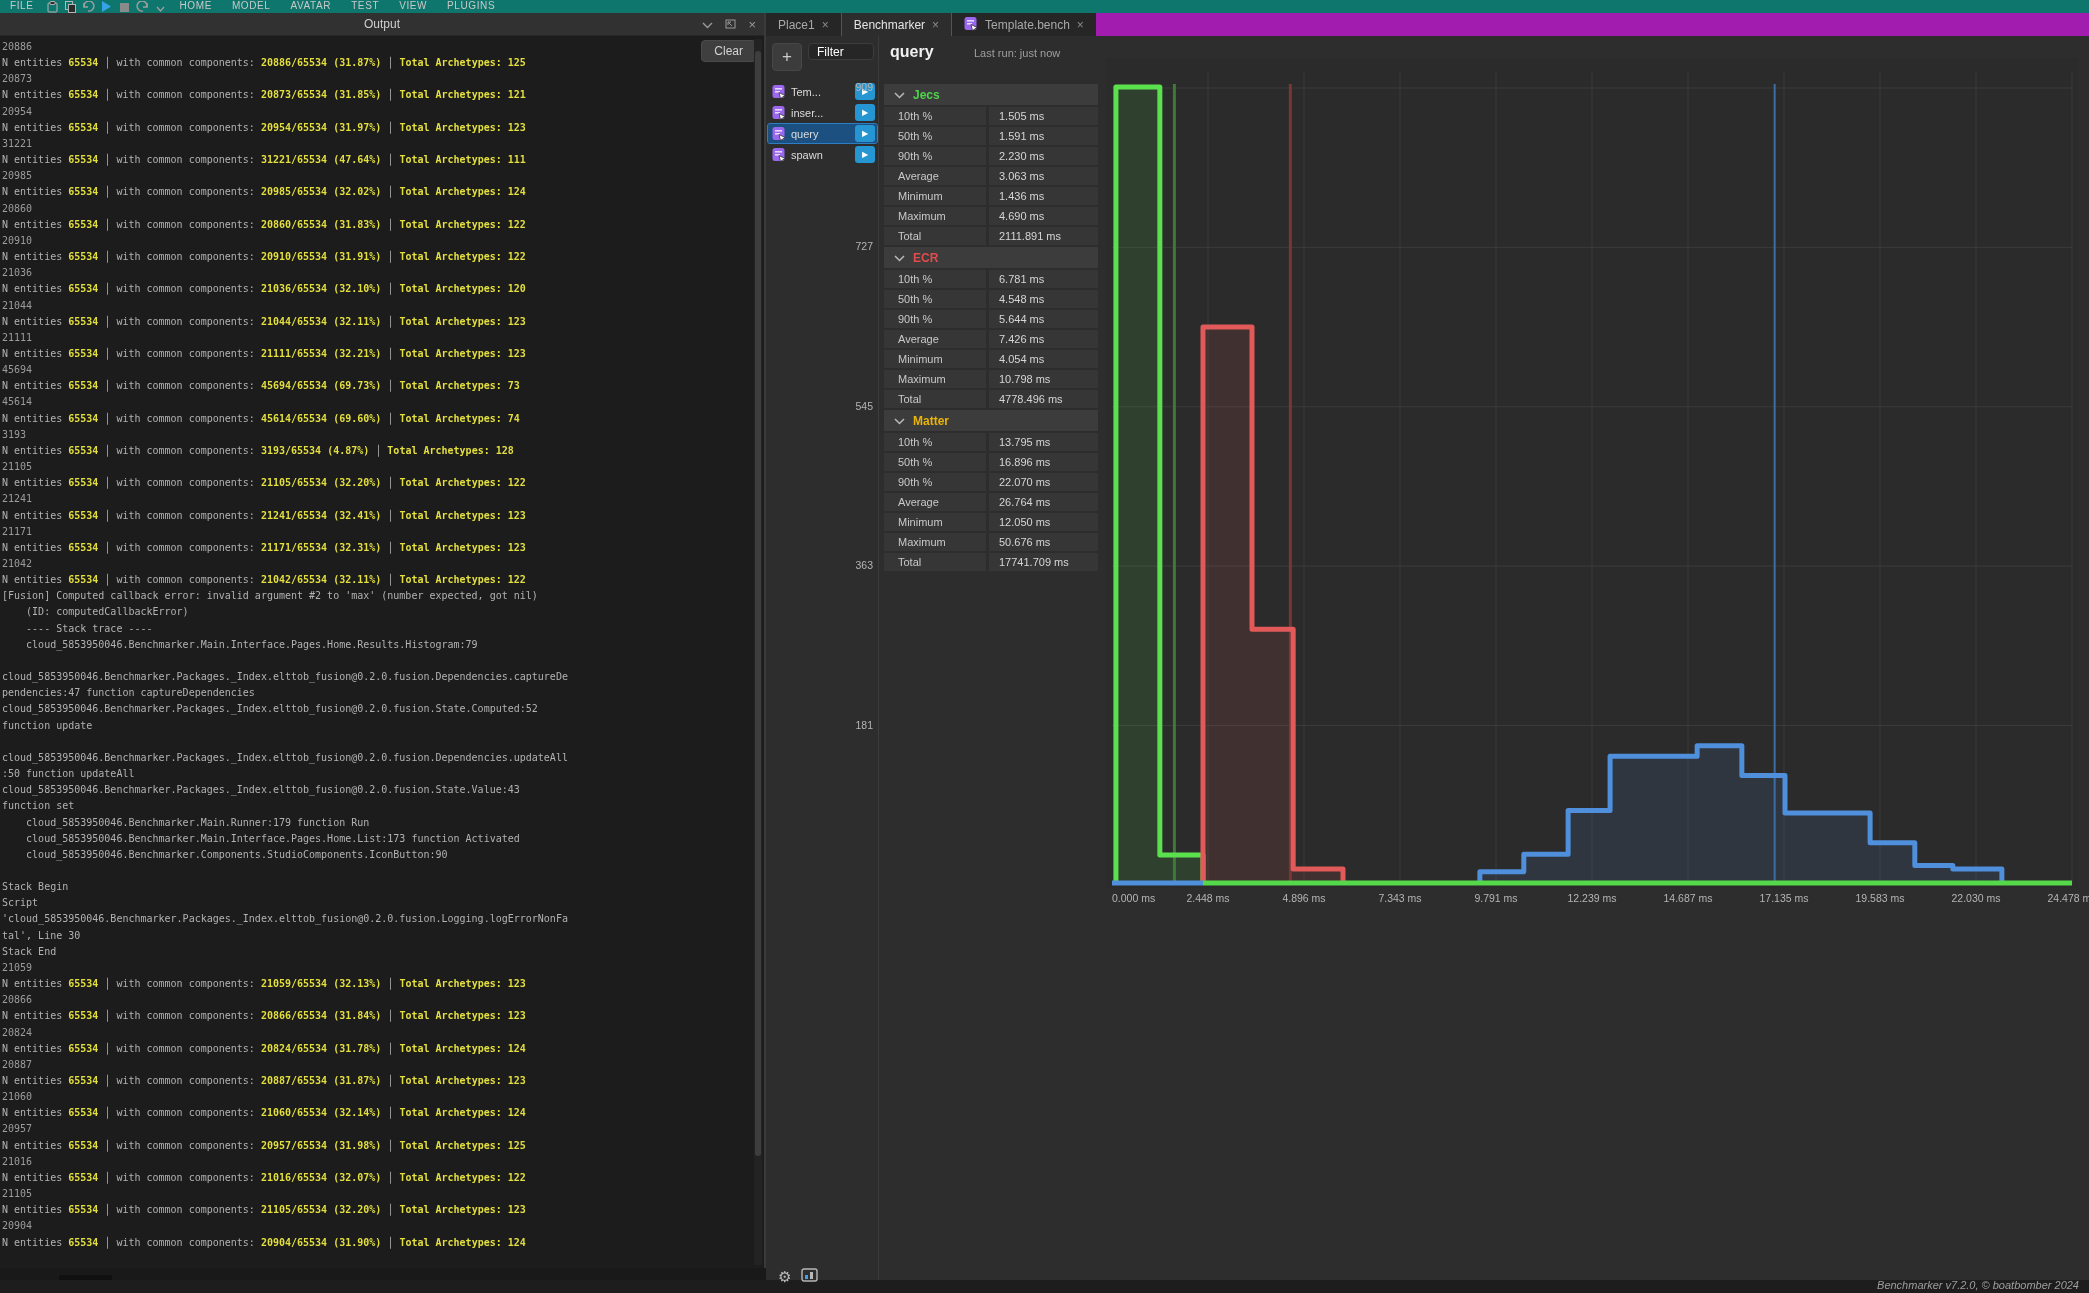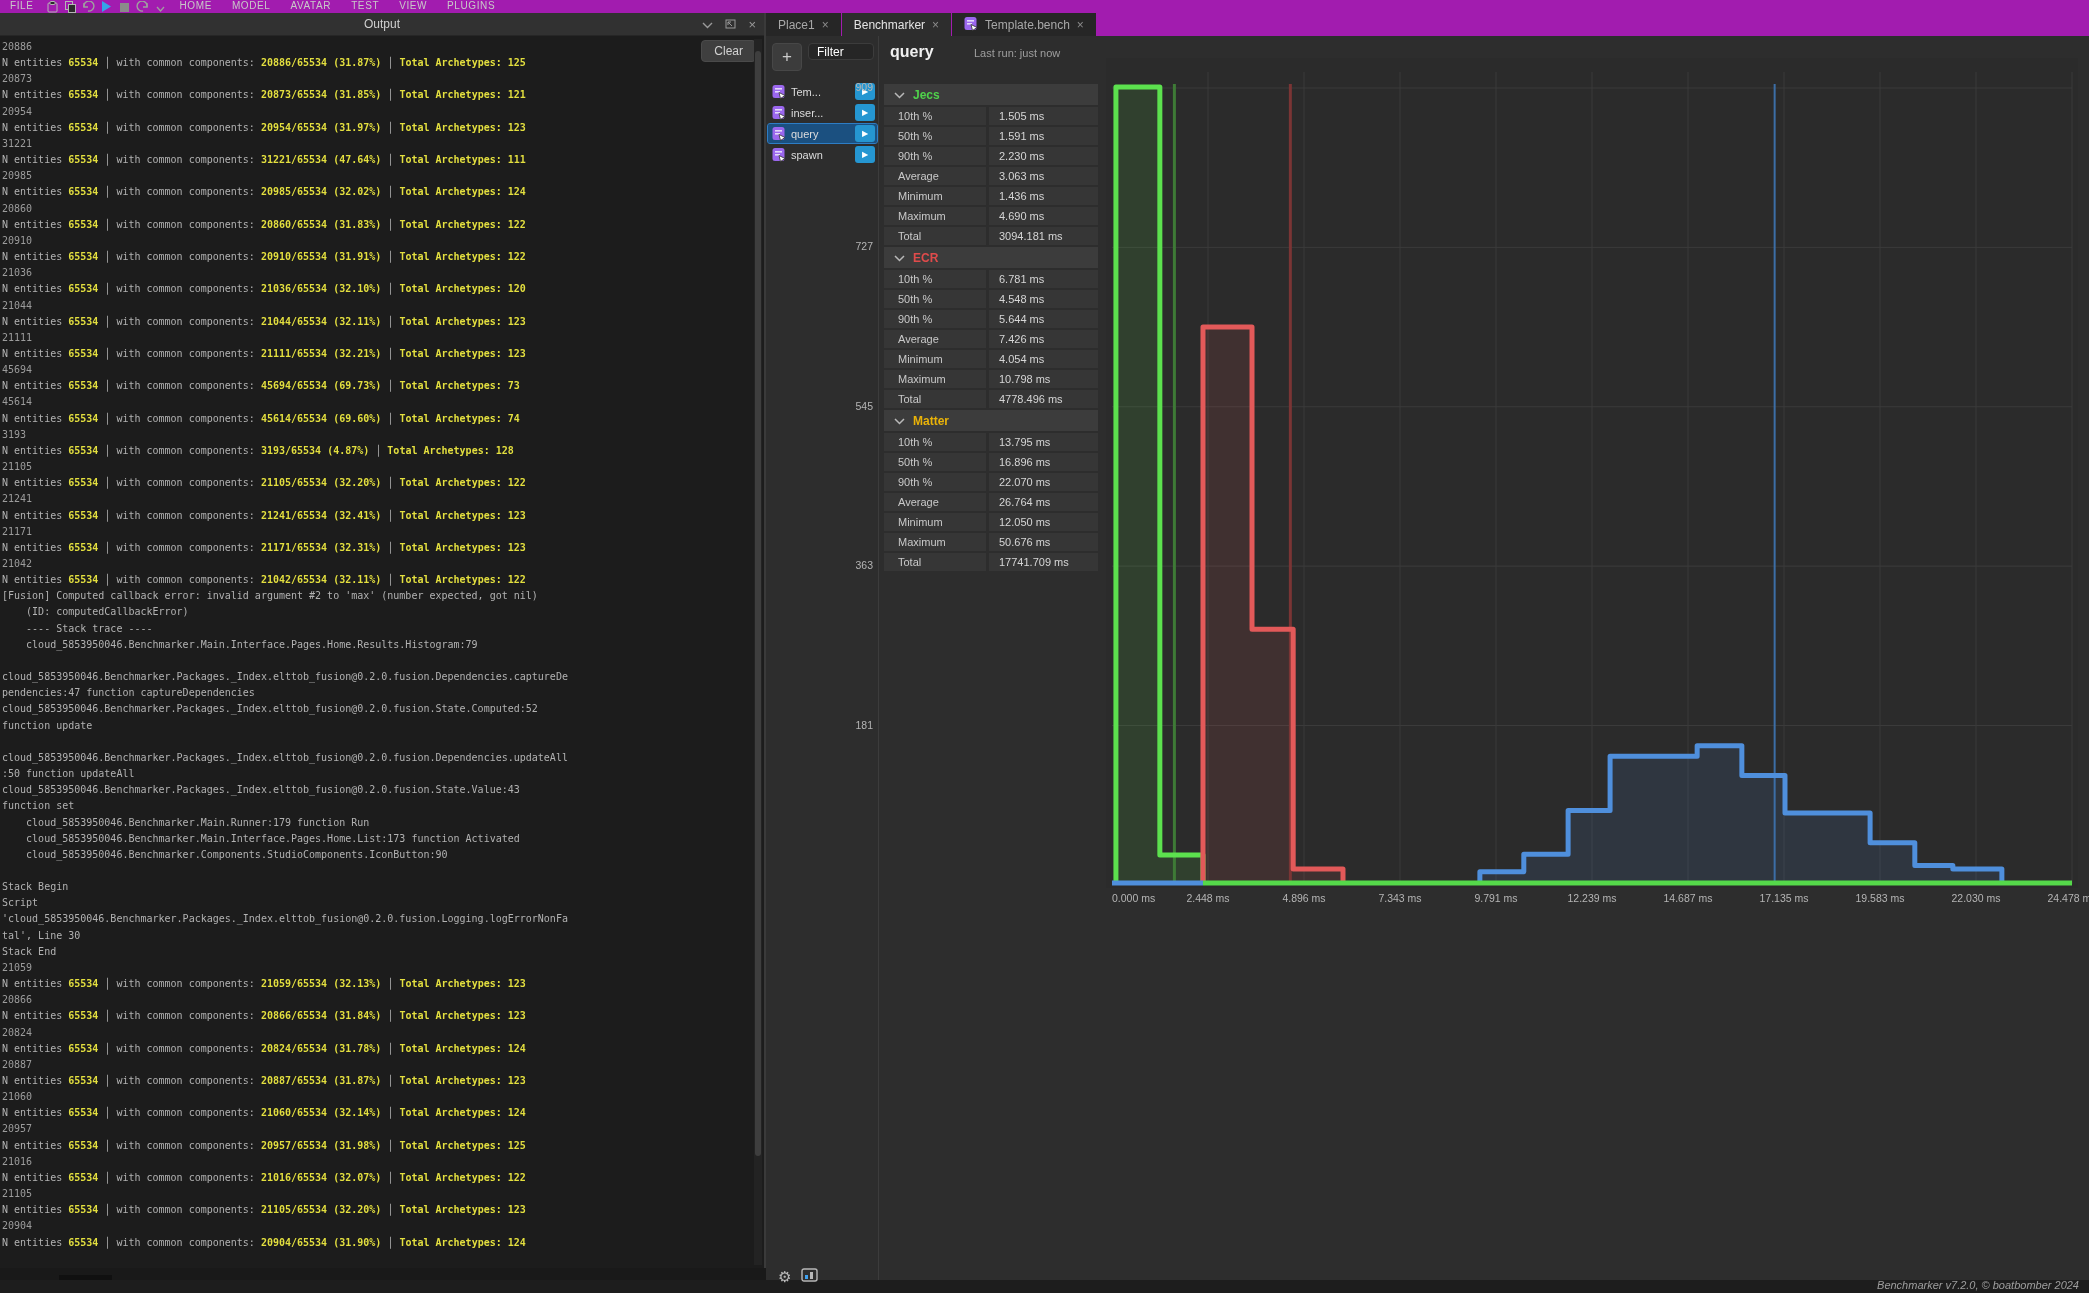--- a/index.html
+++ b/index.html
@@ -1,21 +1,21 @@
 <!DOCTYPE html>
 <html><head>
 <meta charset="utf-8">
 <style>
   html,body{margin:0;padding:0;background:#2d2d2d;width:2089px;height:1293px;overflow:hidden;
     font-family:"Liberation Sans", sans-serif;-webkit-font-smoothing:antialiased;}
   *{box-sizing:border-box;}
   .abs{position:absolute;}
 
   
-  #toolbar{left:0;top:0;width:2089px;height:13px;background:#a21caf;display:flex;align-items:flex-end;
+  #toolbar{left:0;top:0;width:2089px;height:13px;background:#0f766e;display:flex;align-items:flex-end;
     color:#c8c8c8;font-size:10px;letter-spacing:.6px;overflow:hidden;}
   #toolbar .titem{padding:0 10px;height:16px;line-height:18px;white-space:nowrap;}
   #toolbar .ticon{width:18px;height:16px;display:flex;align-items:flex-end;justify-content:center;}
 
   
   #output-panel{left:0;top:13px;width:766px;height:1255px;background:#1c1c1c;border-right:2px solid #3a3a3a;}
   #output-header{left:0;top:0;width:764px;height:23px;background:#313131;color:#cfcfcf;font-size:12px;
     display:flex;align-items:center;justify-content:center;border-bottom:1px solid #262626;}
   #output-header .hicons{position:absolute;right:8px;top:0;height:23px;display:flex;align-items:center;gap:12px;color:#9a9a9a;}
   #clear-btn{right:8px;top:27px;background:#3f3f3f;border:1px solid #4a4a4a;color:#d2d2d2;font-size:12px;
@@ -253,21 +253,21 @@
       <div class="srow">
         <div class="k">Minimum</div>
         <div class="v">1.436 ms</div>
       </div>
       <div class="srow">
         <div class="k">Maximum</div>
         <div class="v">4.690 ms</div>
       </div>
       <div class="srow">
         <div class="k">Total</div>
-        <div class="v">3094.181 ms</div>
+        <div class="v">2111.891 ms</div>
       </div>
       <div class="sect-head">
         <span><svg width="11" height="8">
             <path d="M1 2 L5.5 6.5 L10 2" fill="none" stroke="#b9b9b9" stroke-width="1.5"></path>
           </svg></span>
         <span style="color: rgb(224, 75, 75);">ECR</span>
       </div>
       <div class="srow">
         <div class="k">10th %</div>
         <div class="v">6.781 ms</div>

